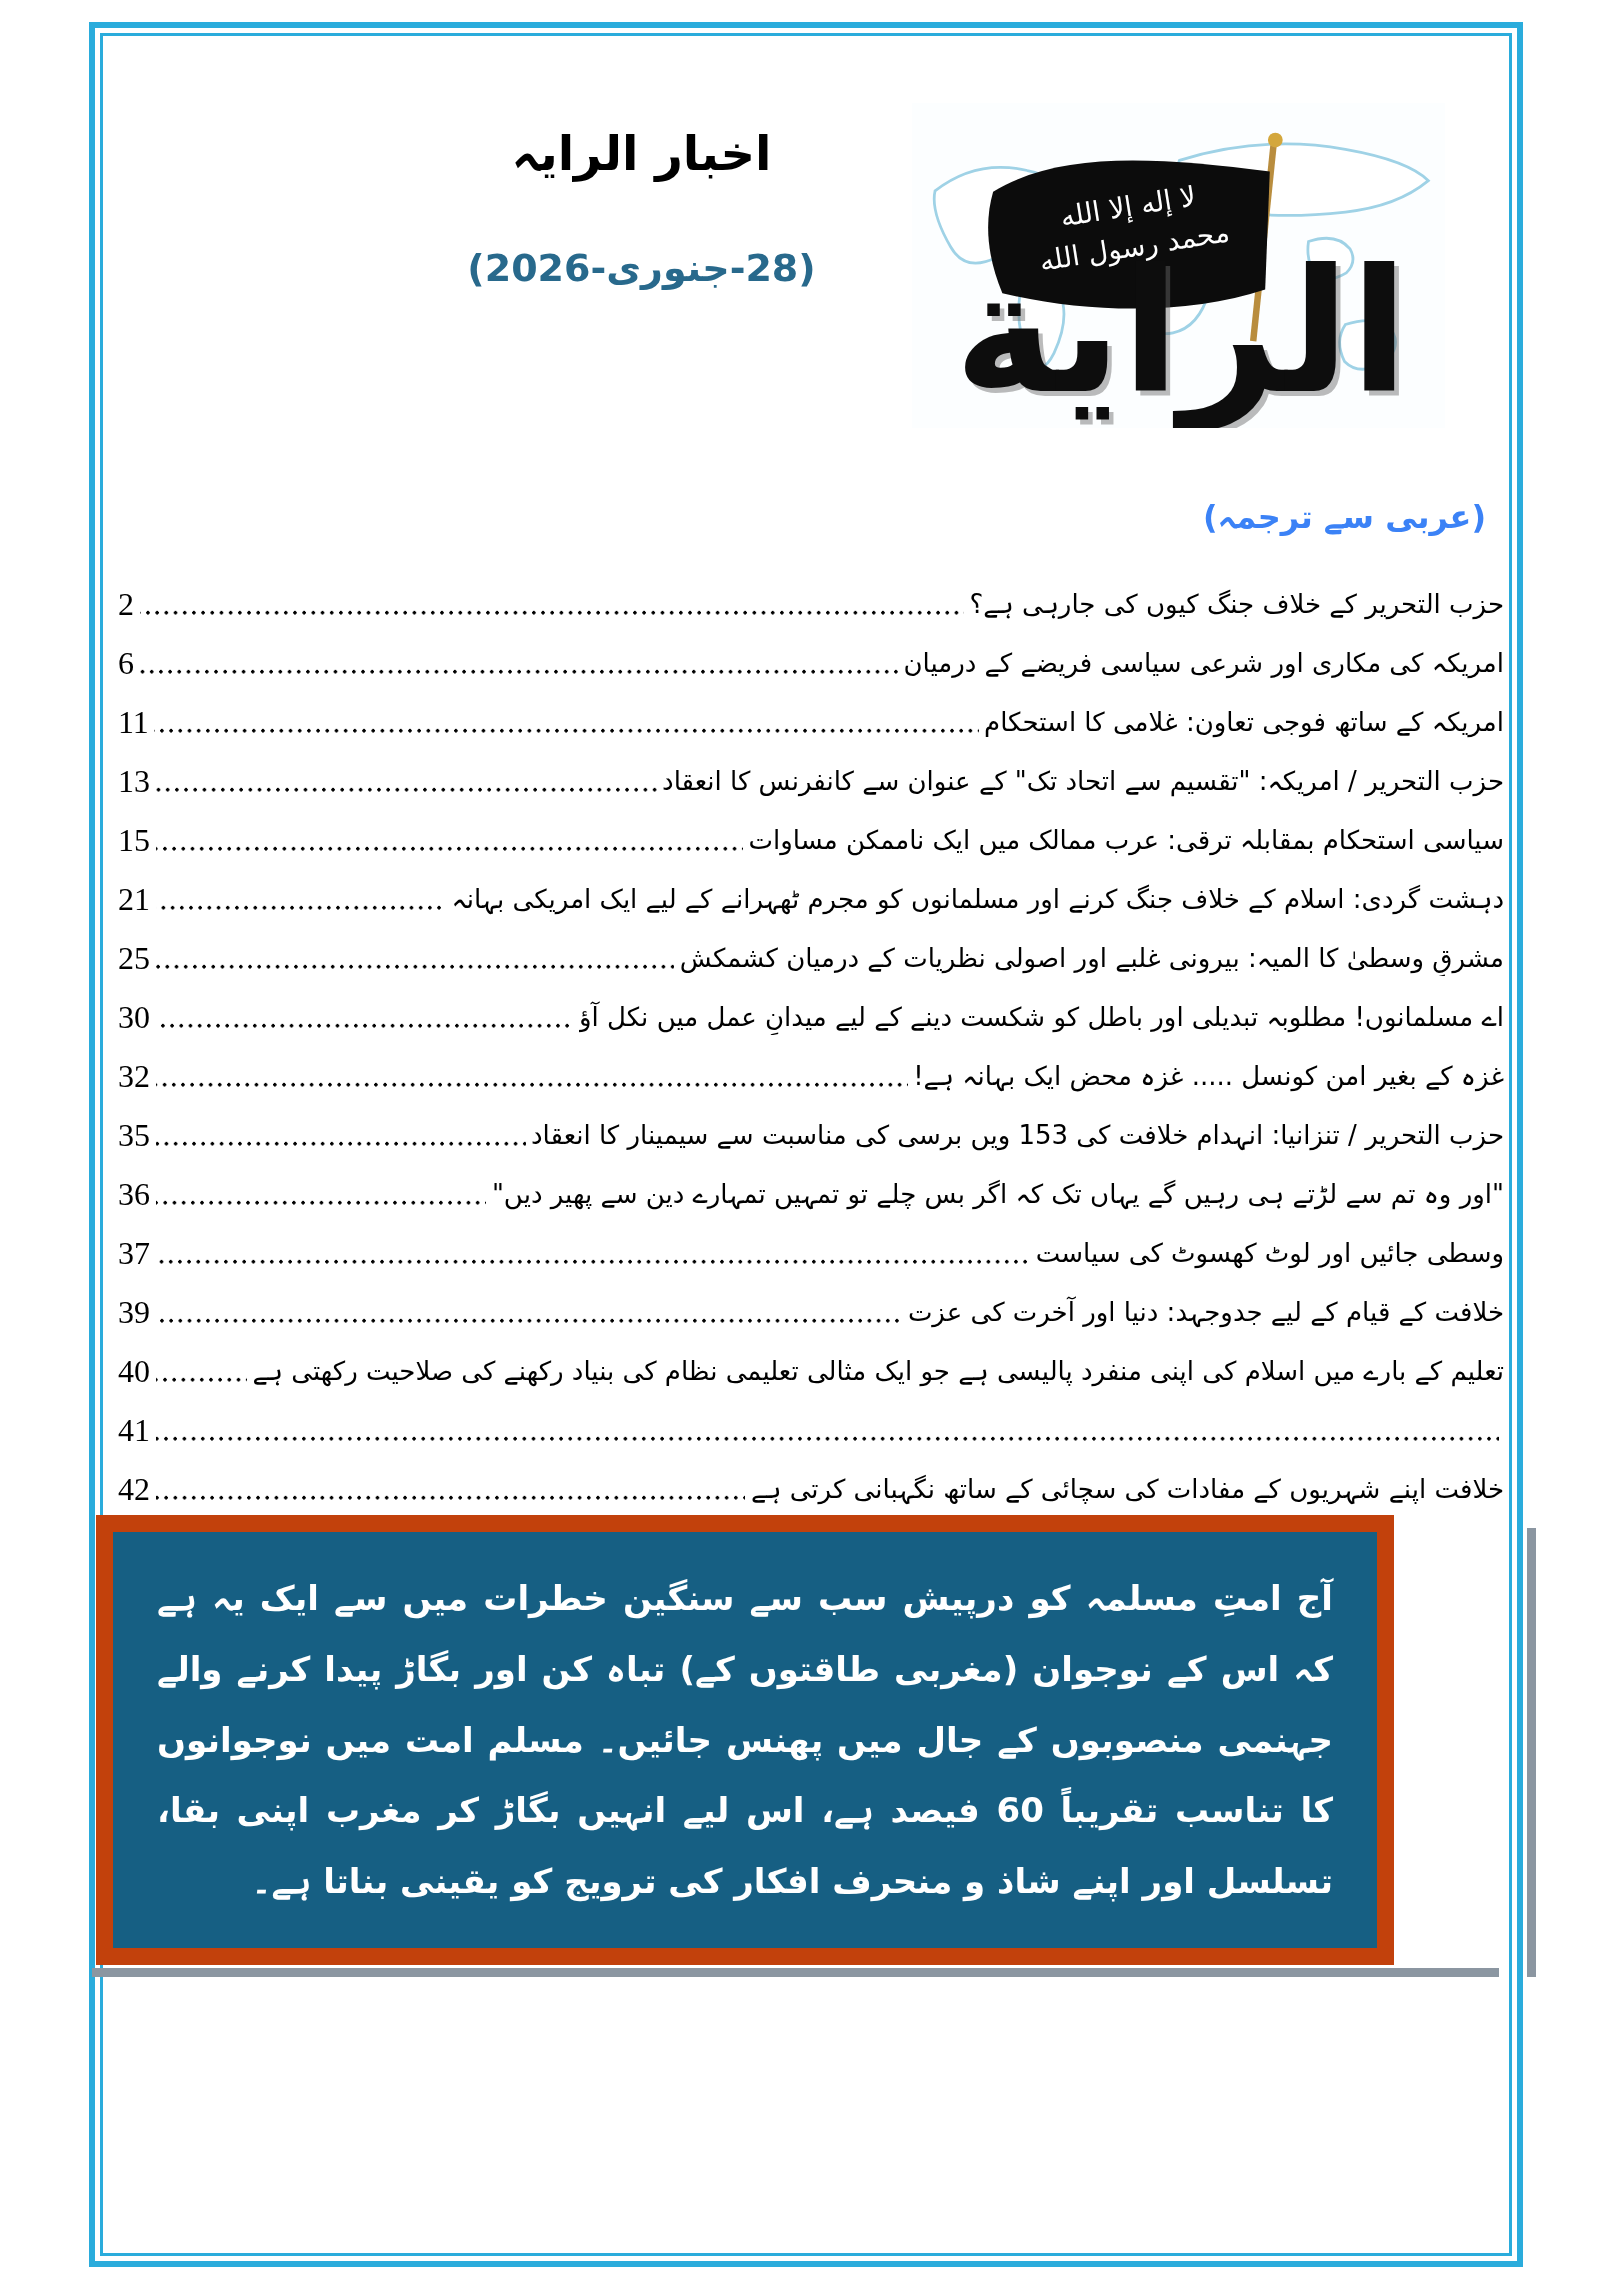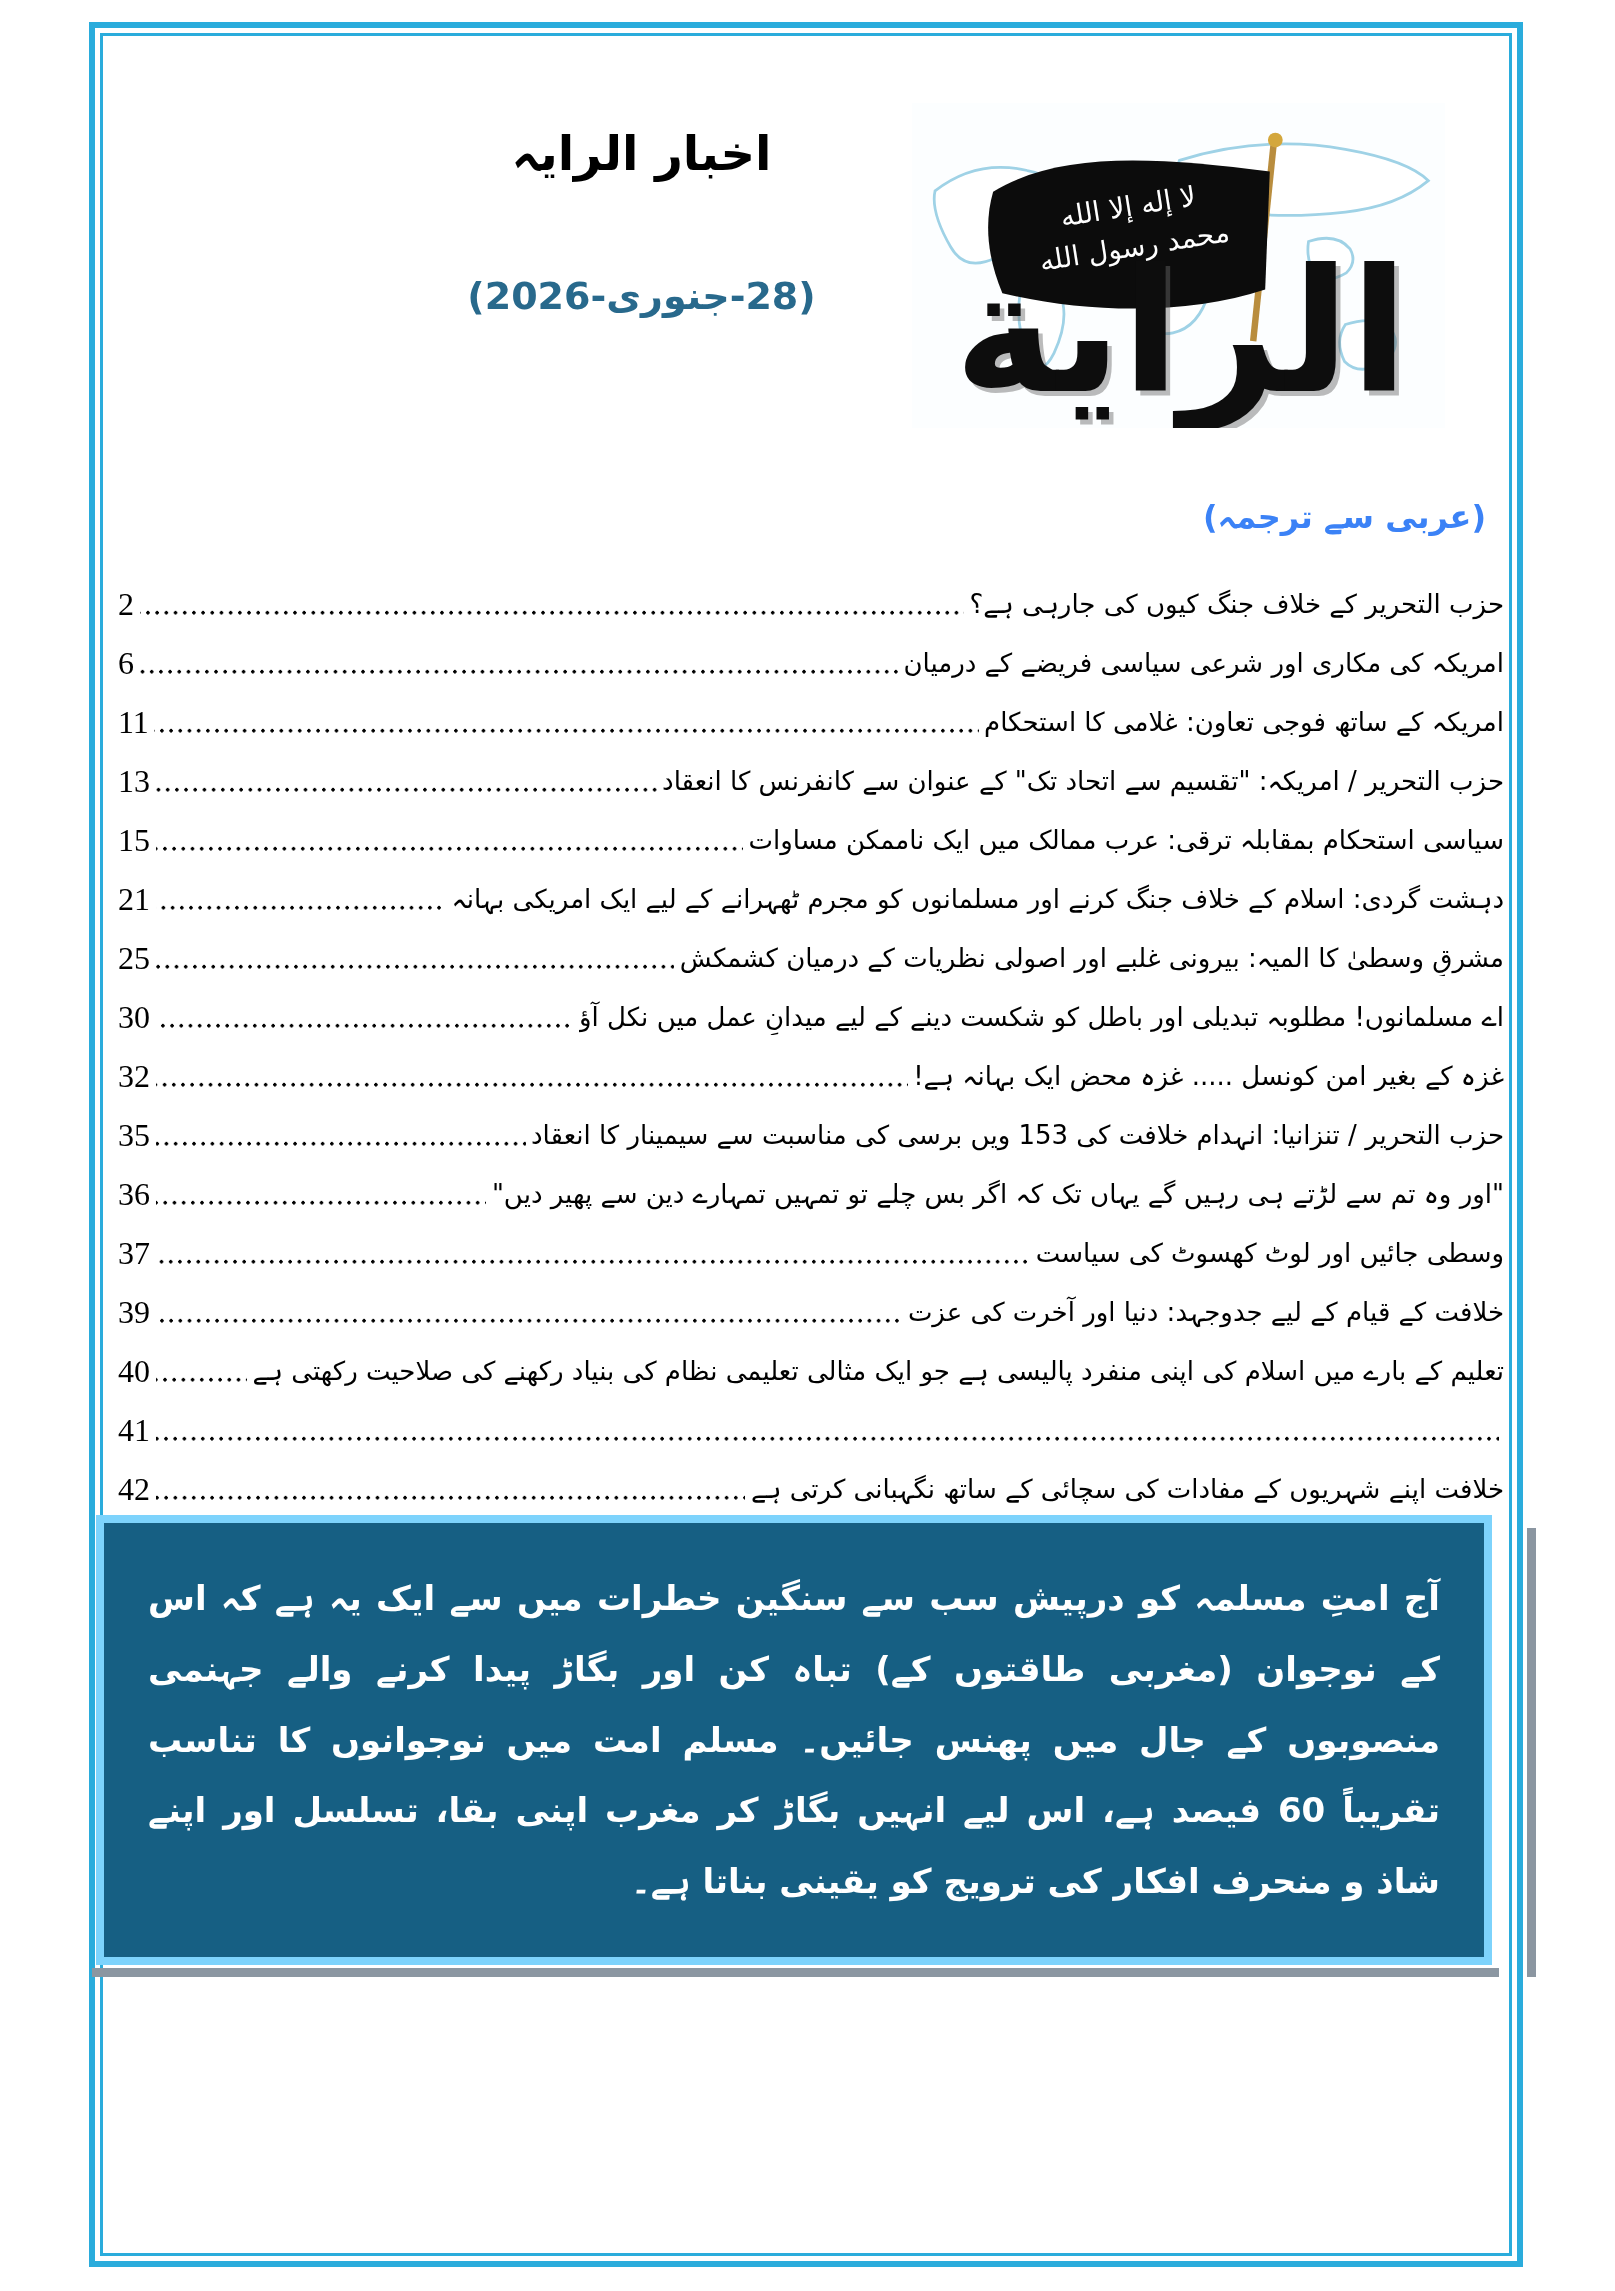--- a/index.html
+++ b/index.html
@@ -20,21 +20,21 @@
     position:absolute;left:4.6px;top:4.6px;right:4.6px;bottom:4.6px;
     border:3.7px solid #2aacdc;
   }
   
   .masthead-left{
     position:absolute;left:351px;top:129px;width:581px;
     text-align:center;color:#000;
   }
   .mh-title{font-size:48px;font-weight:bold;line-height:1.0;}
   .mh-issue{font-size:52px;font-weight:bold;margin-top:44px;line-height:1.0;}
-  .mh-date{font-size:38px;font-weight:bold;margin-top:100px;line-height:1.0;}
+  .mh-date{font-size:38px;font-weight:bold;margin-top:72px;line-height:1.0;}
   .logo{position:absolute;left:912px;top:103px;width:533px;height:325px;}
   
   .toc-heading{
     position:absolute;left:111px;top:498px;width:1375px;
     text-align:right;padding-left:0;padding-right:0;
     font-size:32px;font-weight:bold;color:#3b82f6;
     padding-left:0;
   }
   .toc-heading-inner{display:inline-block;margin-left:18.5px;}
   .toc{position:absolute;left:118px;top:563px;width:1386px;}
@@ -52,22 +52,22 @@
     background-image:radial-gradient(circle,#000 1.7px,transparent 1.8px);
     background-size:9.2px 7.4px;background-repeat:repeat-x;background-position:center bottom;
   }
   .toc-page{
     font-family:"Liberation Serif",serif;
     font-size:32px;color:#000;line-height:1;flex-shrink:0;
     padding-bottom:1.8px;direction:ltr;
   }
   
   .quote-wrap{
-    position:absolute;left:96px;top:1515px;width:1396px;height:450px;
-    background:#7dd3fc;padding:8px;box-sizing:border-box;
+    position:absolute;left:96px;top:1515px;width:1298px;height:450px;
+    background:#c2410c;padding:17px;box-sizing:border-box;
   }
   .quote-box{
     width:100%;height:100%;box-sizing:border-box;
     background:#165f83;
     display:flex;align-items:center;
     padding:28px 44px;
   }
   .quote-text{
     color:#ffffff;font-weight:bold;font-size:34px;line-height:2.08;
     text-align:justify;direction:rtl;width:100%;

